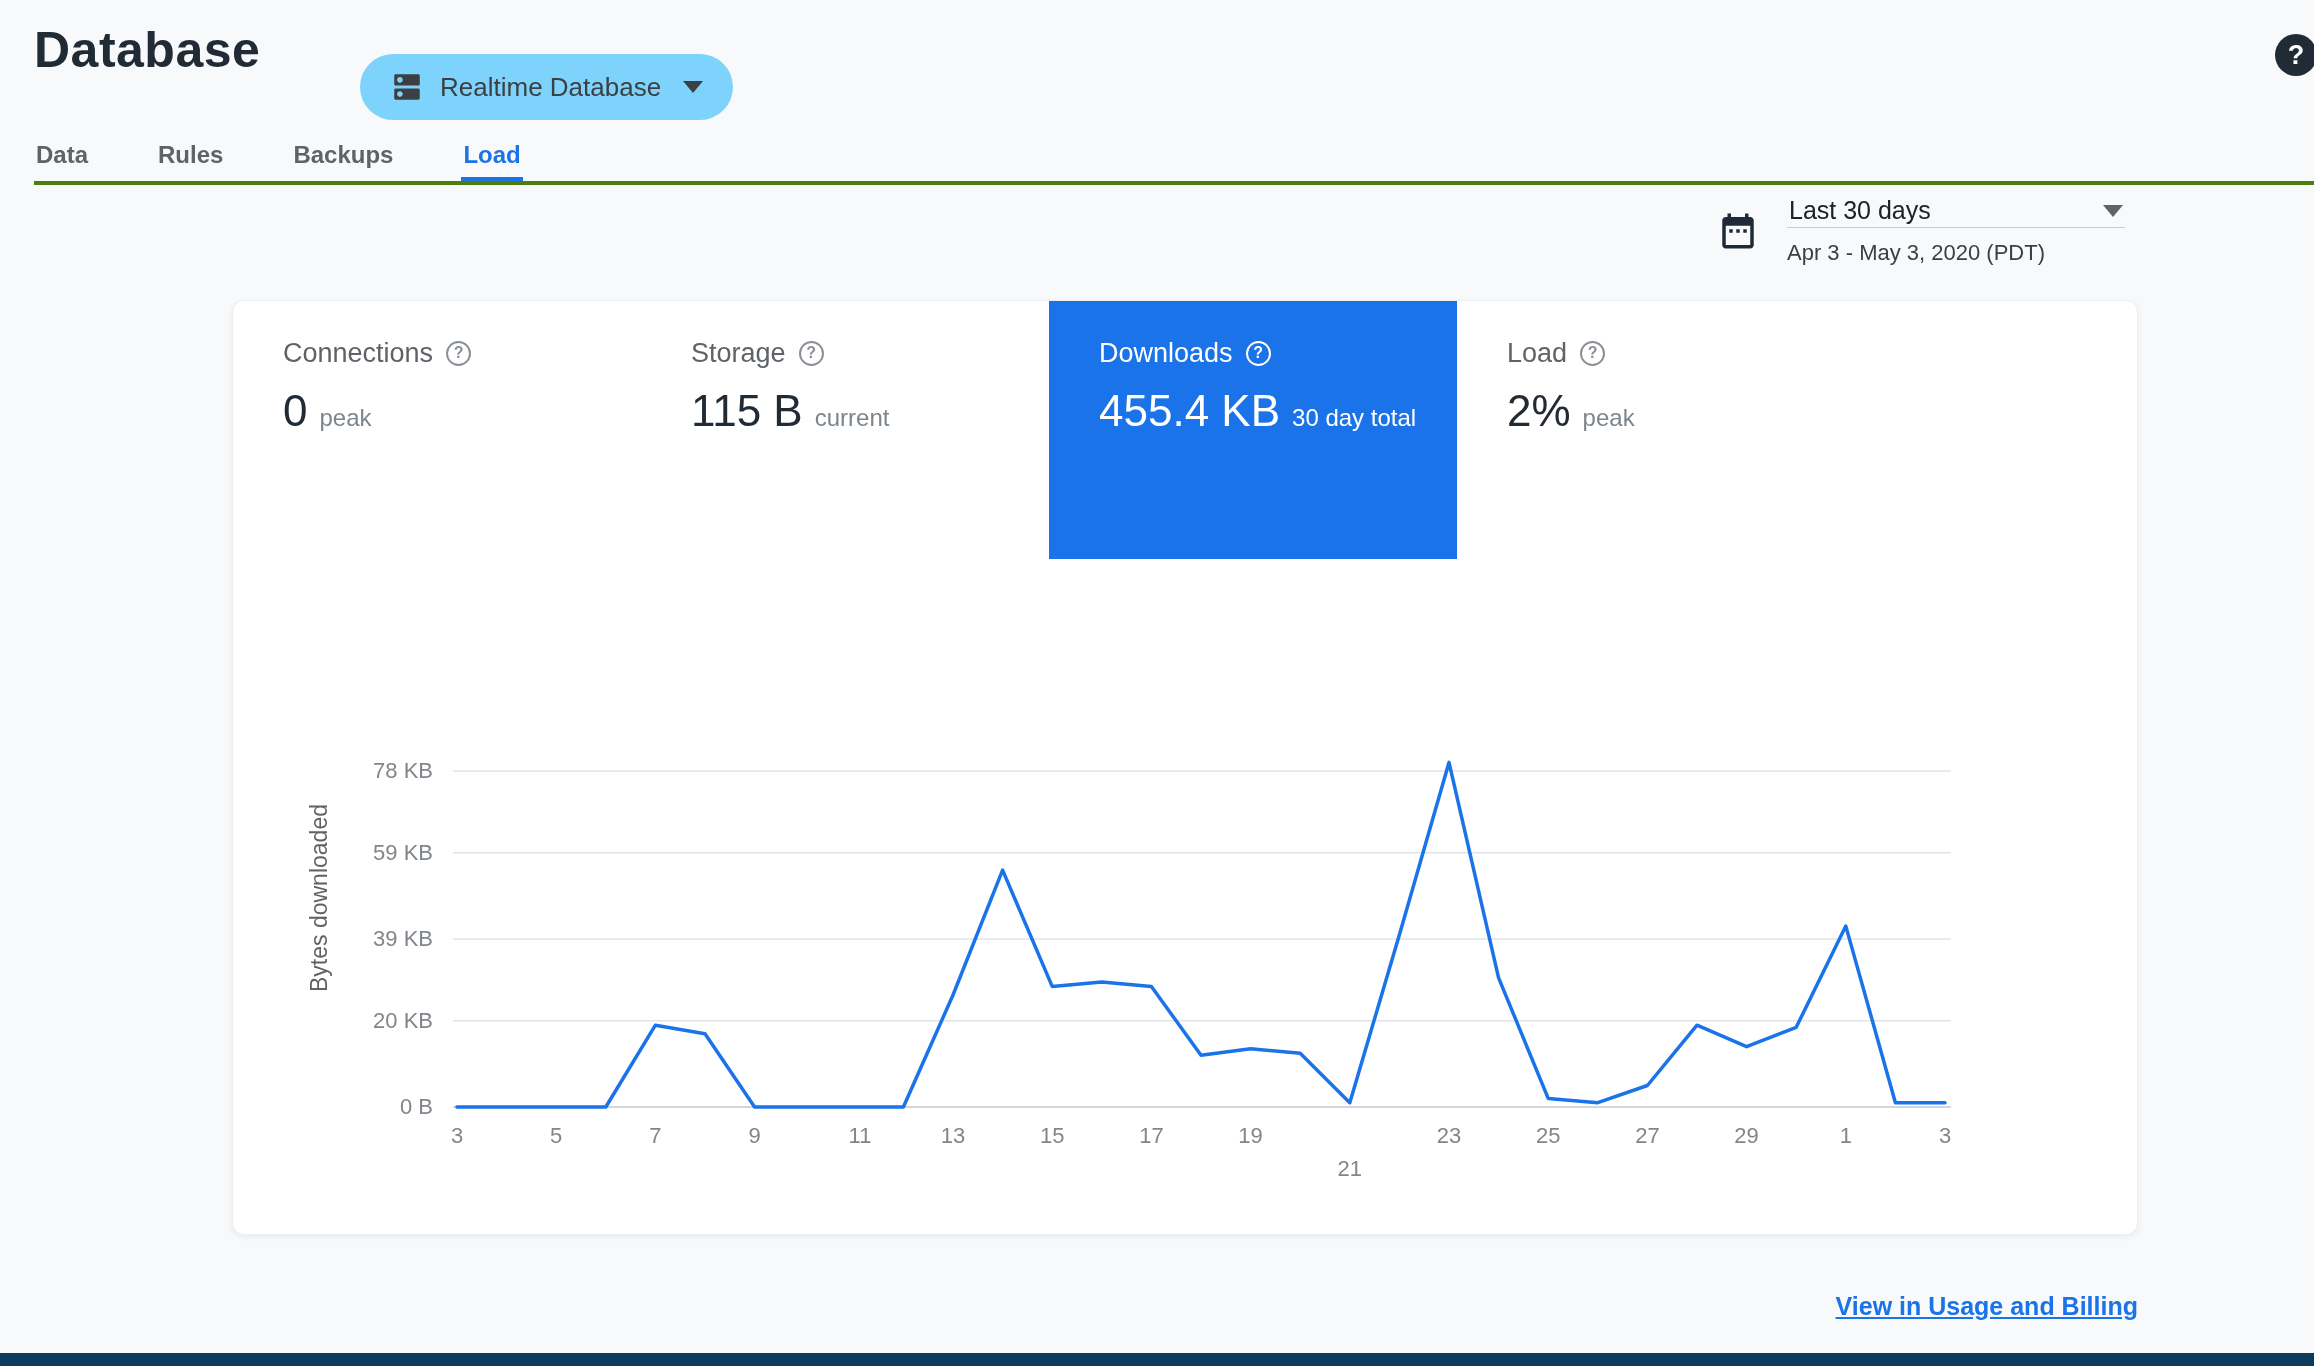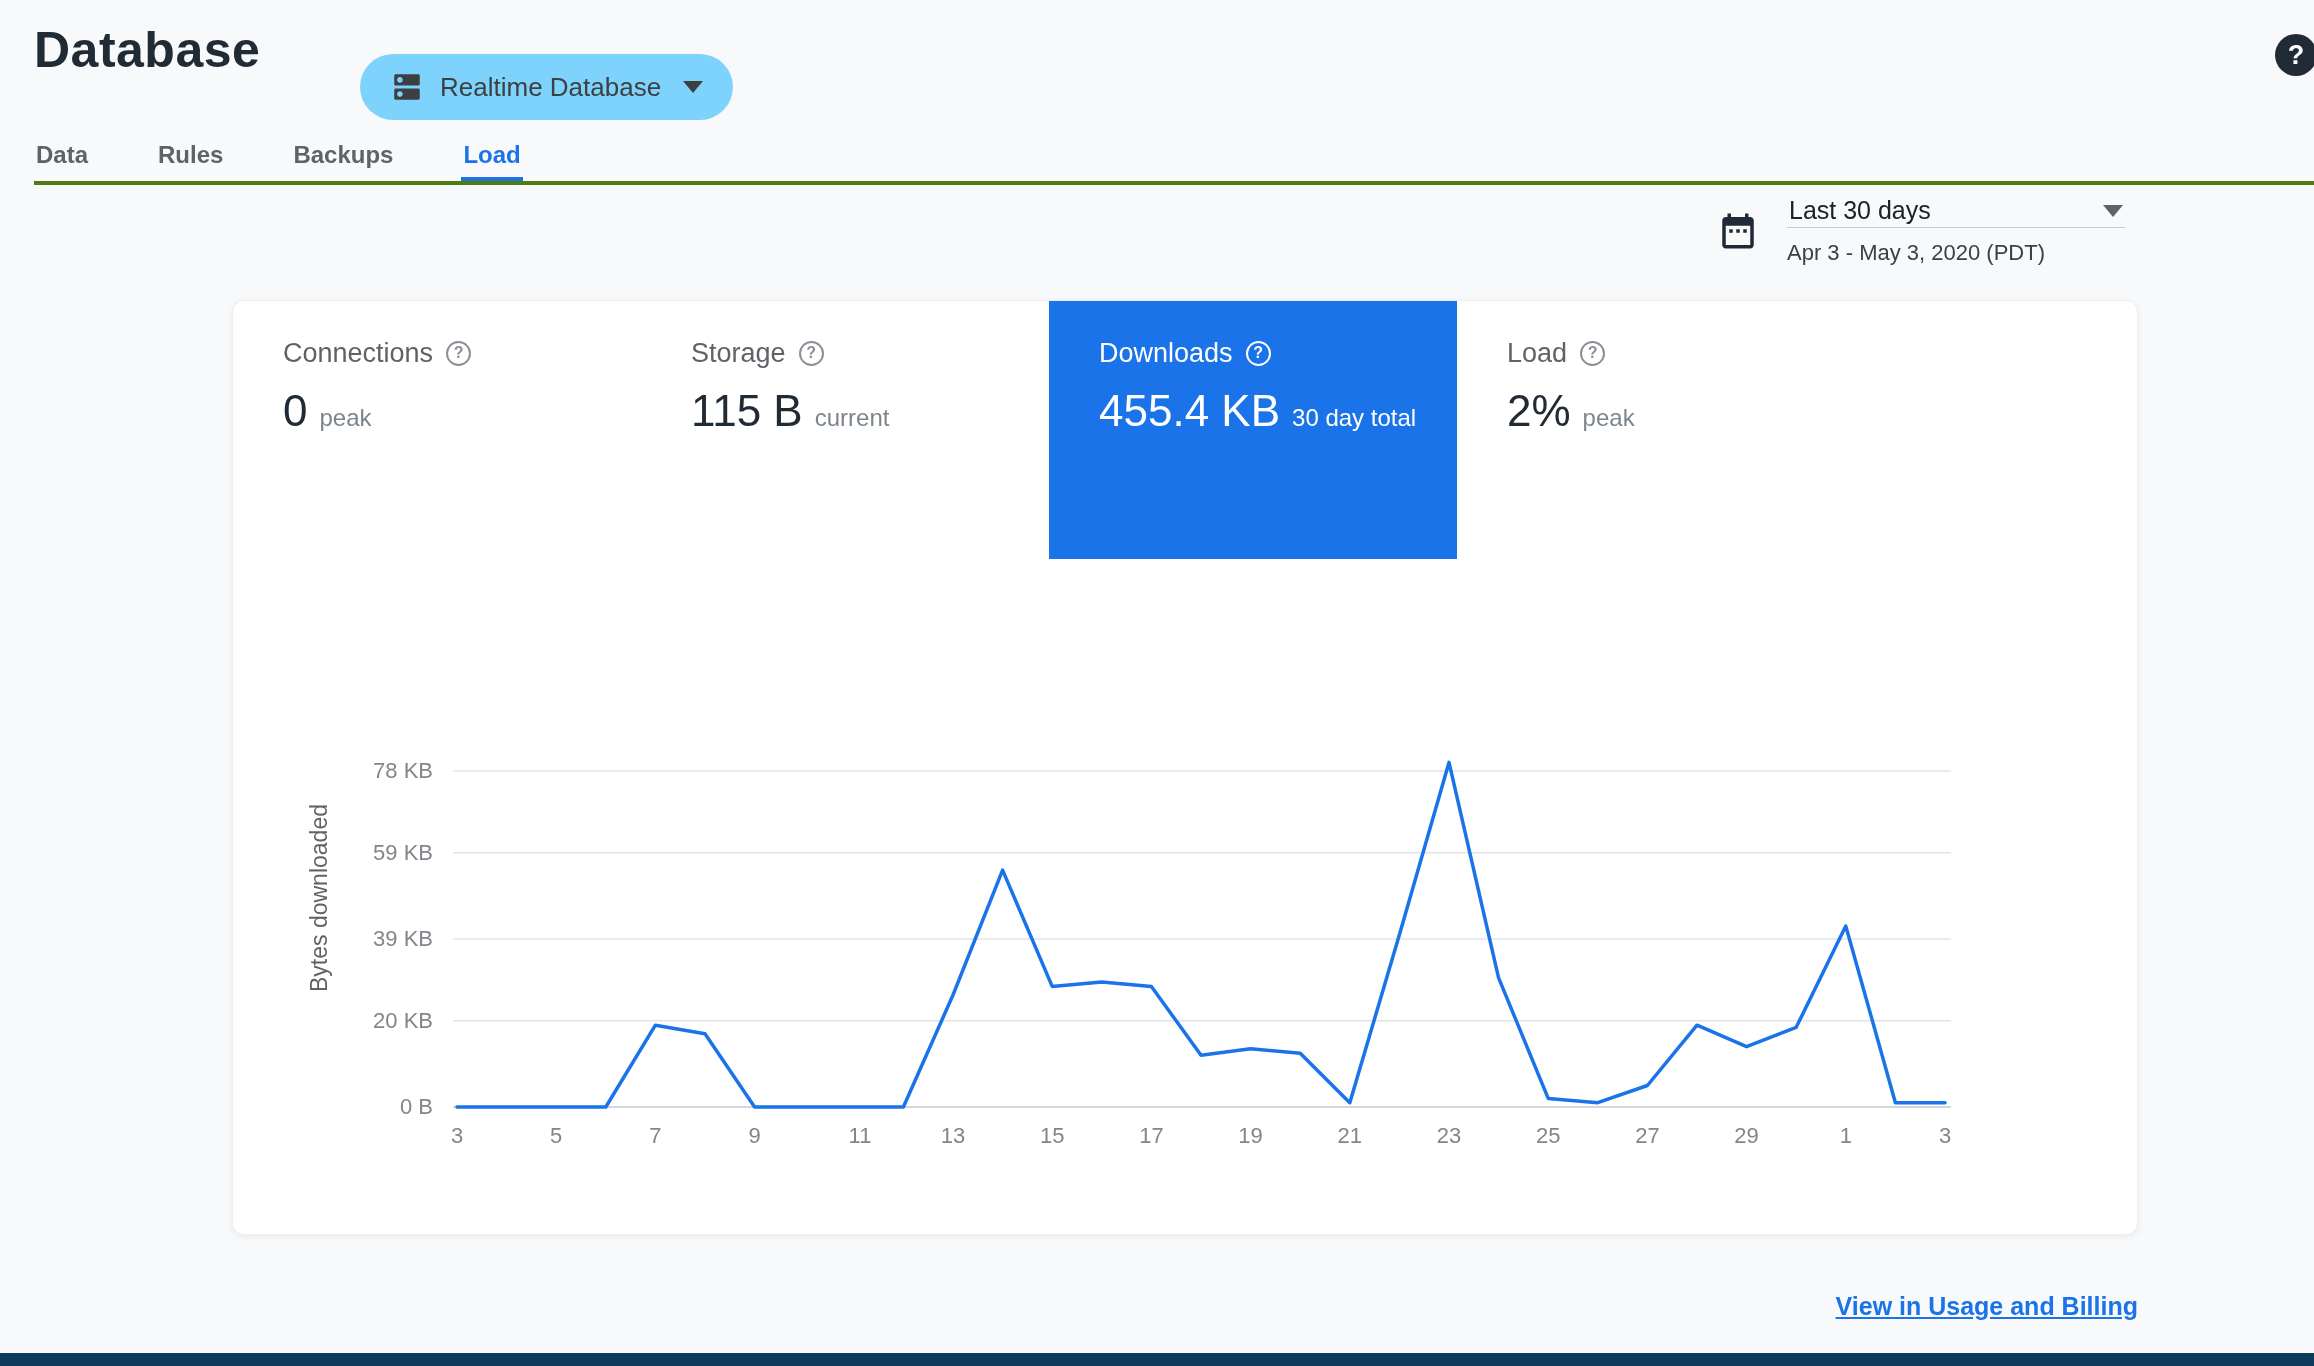--- a/index.html
+++ b/index.html
@@ -224,21 +224,21 @@
     <div id="x-ticks">
         <div class="xtick" style="left: 224px;">3</div>
         <div class="xtick" style="left: 323.2px;">5</div>
         <div class="xtick" style="left: 422.4px;">7</div>
         <div class="xtick" style="left: 521.6px;">9</div>
         <div class="xtick" style="left: 627px;">11</div>
         <div class="xtick" style="left: 720px;">13</div>
         <div class="xtick" style="left: 819.2px;">15</div>
         <div class="xtick" style="left: 918.4px;">17</div>
         <div class="xtick" style="left: 1017.6px;">19</div>
-        <div class="xtick" style="left: 1116.8px;">21</div>
+        <div class="xtick" style="left: 1116.8px; margin-top: 33px;">21</div>
         <div class="xtick" style="left: 1216px;">23</div>
         <div class="xtick" style="left: 1315.2px;">25</div>
         <div class="xtick" style="left: 1414.4px;">27</div>
         <div class="xtick" style="left: 1513.6px;">29</div>
         <div class="xtick" style="left: 1612.8px;">1</div>
         <div class="xtick" style="left: 1712px;">3</div>
       </div>
   </section>
 
   <a class="usage-link">View in Usage and Billing</a>

